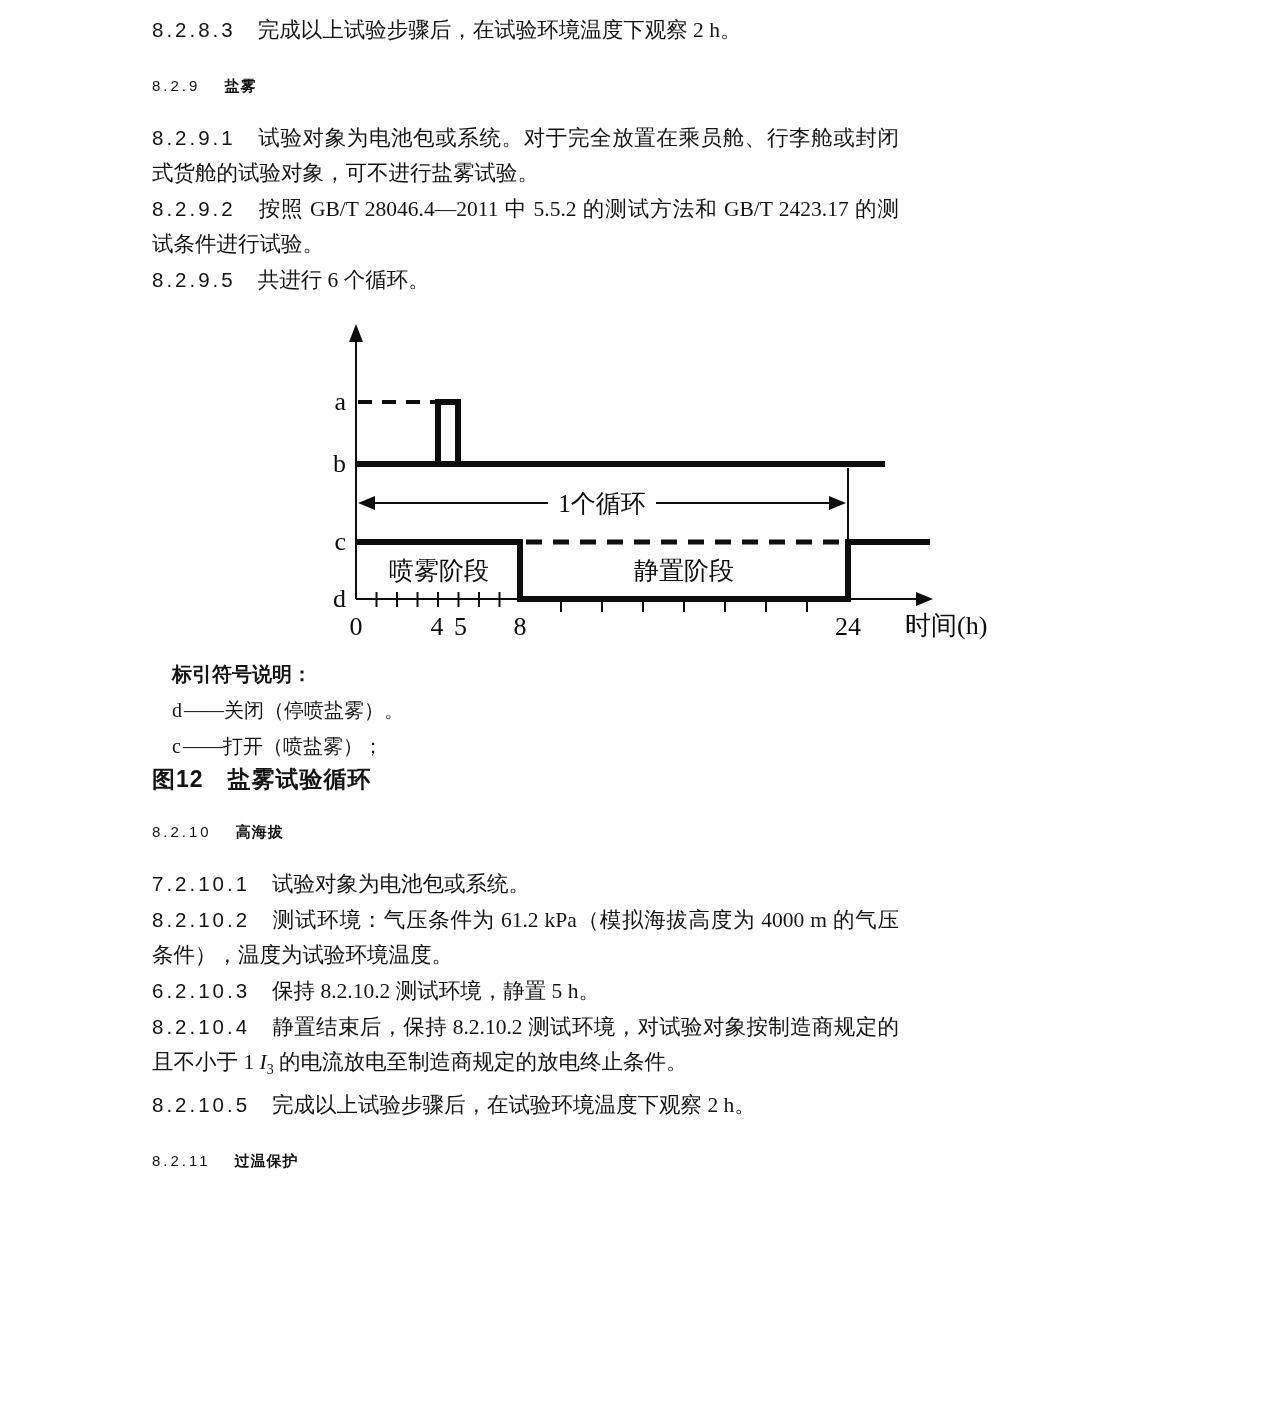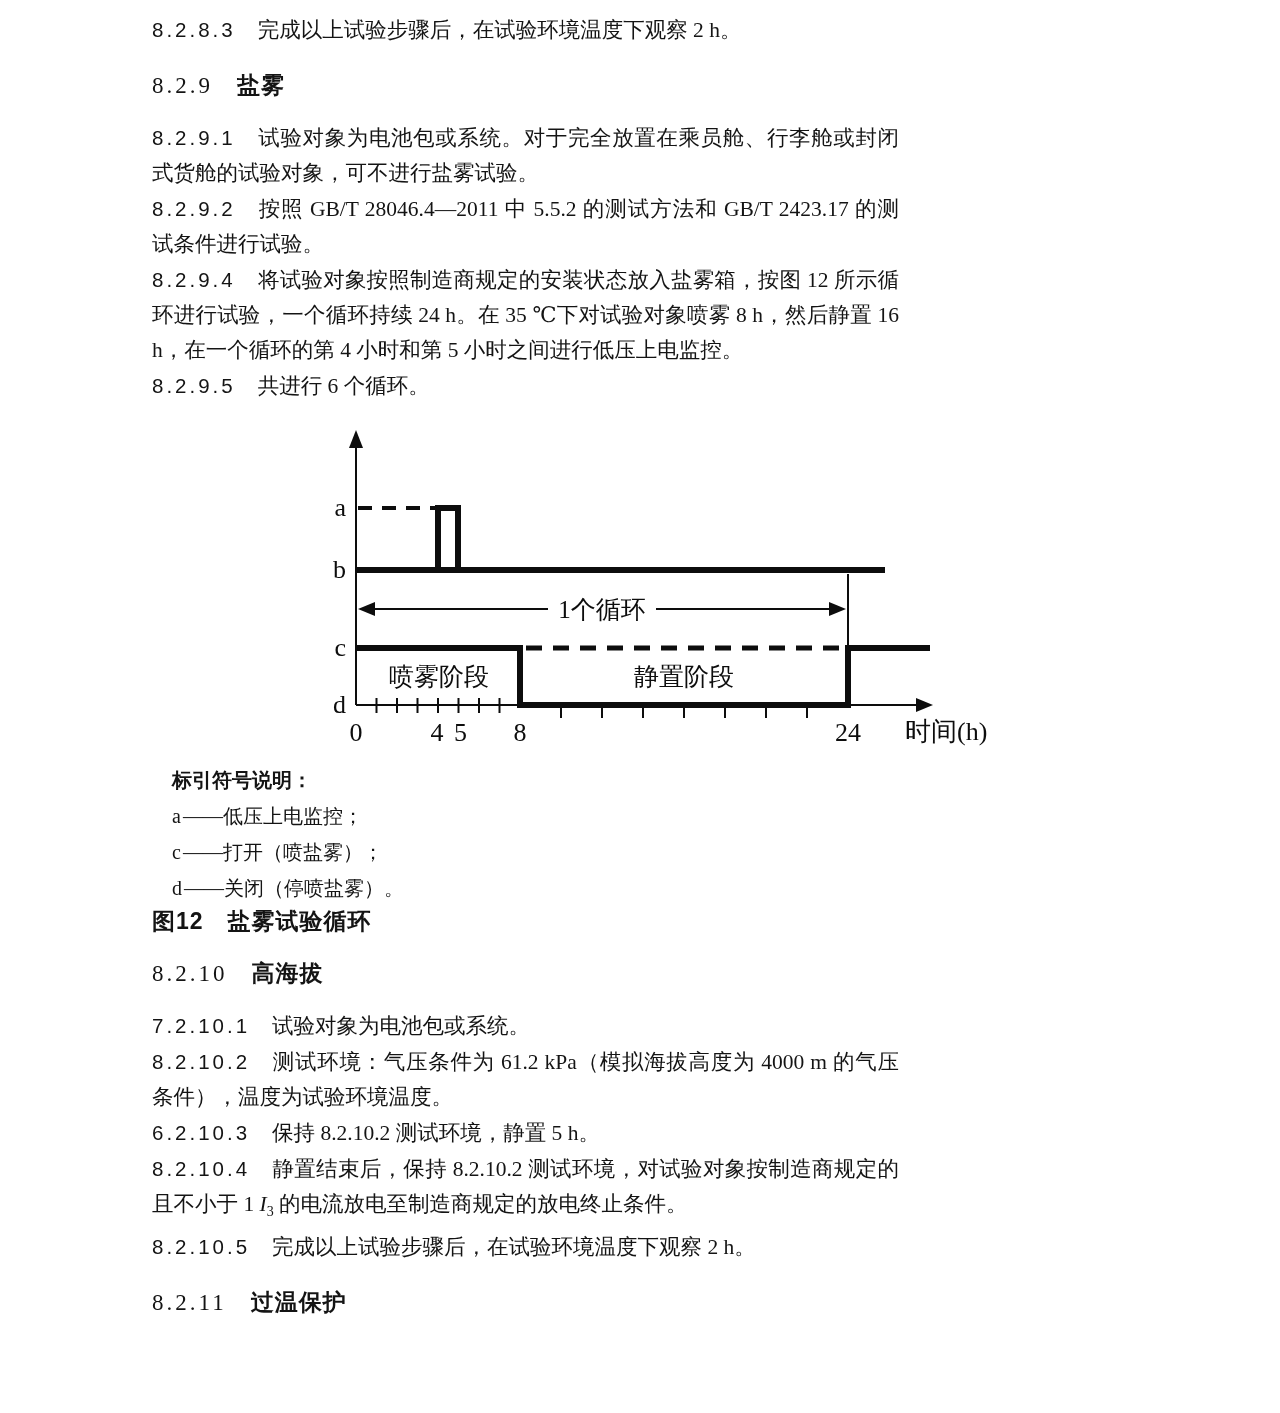--- a/index.html
+++ b/index.html
@@ -6,22 +6,22 @@
   html, body { width:1280px; height:1413px; background:#ffffff; overflow:hidden; }
   body { font-family:"Liberation Serif","DejaVu Serif",serif; color:#141414; }
   .page { width:1013px; height:1413px; padding:12px 114px 16px 152px; }
 
   p.clause { font-size:21.5px; line-height:35px; text-align:justify; text-justify:inter-ideograph; }
   .cnum {
     font-family:"Liberation Sans","DejaVu Sans",sans-serif;
     font-size:20.5px; letter-spacing:3px; margin-right:22px; white-space:nowrap;
   }
   h3.sect {
-    font-family:Liberation Serif, serif;
-    font-size:23px; line-height:28px; font-weight:normal;
+    font-family:Liberation Sans, sans-serif;
+    font-size:15px; line-height:28px; font-weight:normal;
     margin:24px 0 20px 0;
   }
   .hnum { letter-spacing:3px; margin-right:24px; }
   .htitle { font-weight:bold; letter-spacing:1px; }
 
   .fig-wrap { margin-top:18px; }
   .fig-svg { display:block; }
   .fig-svg text { font-family:"Liberation Serif","DejaVu Serif",serif; fill:#0d0d0d; }
   .thick  { stroke:#0d0d0d; stroke-width:6; fill:none; }
   .thin   { stroke:#0d0d0d; stroke-width:2; fill:none; }
@@ -49,21 +49,20 @@
 <body>
 
 <div class="page">
 
   <p class="clause"><span class="cnum">8.2.8.3</span><span>完成以上试验步骤后，在试验环境温度下观察 2 h。</span></p>
 
   <h3 class="sect"><span class="hnum">8.2.9</span><span class="htitle">盐雾</span></h3>
 
   <p class="clause"><span class="cnum">8.2.9.1</span><span>试验对象为电池包或系统。对于完全放置在乘员舱、行李舱或封闭式货舱的试验对象，可不进行盐雾试验。</span></p>
   <p class="clause"><span class="cnum">8.2.9.2</span><span>按照 GB/T 28046.4—2011 中 5.5.2 的测试方法和 GB/T 2423.17 的测试条件进行试验。</span></p>
-  <p class="clause"><span class="cnum">8.2.9.4</span><span>将试验对象按照制造商规定的安装状态放入盐雾箱，按图 12 所示循环进行试验，一个循环持续 24 h。在 35 ℃下对试验对象喷雾 8 h，然后静置 16 h，在一个循环的第 4 小时和第 5 小时之间进行低压上电监控。</span></p>
   <p class="clause"><span class="cnum">8.2.9.5</span><span>共进行 6 个循环。</span></p>
 
   <div class="fig-wrap">
     <svg class="fig-svg" width="1010" height="330" viewBox="0 0 1010 330" xmlns="http://www.w3.org/2000/svg">
 
       <line class="thin" x1="204" y1="24" x2="204" y2="283"></line>
       <polygon class="arrhead" points="204,8 197,26 211,26"></polygon>
 
       <line class="thin" x1="204" y1="283" x2="766" y2="283"></line>
       <polygon class="arrhead" points="781,283 764,276 764,290"></polygon>
@@ -120,23 +119,22 @@
       <text class="axis-lab" x="285" y="319" text-anchor="middle">4</text>
       <text class="axis-lab" x="308.5" y="319" text-anchor="middle">5</text>
       <text class="axis-lab" x="368" y="319" text-anchor="middle">8</text>
       <text class="axis-lab" x="696" y="319" text-anchor="middle">24</text>
 
       <text class="axis-lab" x="753" y="318" text-anchor="start">时间(h)</text>
     </svg>
 
     <div class="legend">
       <div class="legend-title">标引符号说明：</div>
-      <div class="legend-item"><span class="legend-sym">a</span><span>——低压上电监控；</span></div>
+      <div class="legend-item"><span class="legend-sym">d</span><span>——关闭（停喷盐雾）。</span></div>
       <div class="legend-item"><span class="legend-sym">c</span><span>——打开（喷盐雾）；</span></div>
-      <div class="legend-item"><span class="legend-sym">d</span><span>——关闭（停喷盐雾）。</span></div>
     </div>
 
     <div class="fig-caption">图12　盐雾试验循环</div>
   </div>
 
   <h3 class="sect"><span class="hnum">8.2.10</span><span class="htitle">高海拔</span></h3>
 
   <p class="clause"><span class="cnum">7.2.10.1</span><span>试验对象为电池包或系统。</span></p>
   <p class="clause"><span class="cnum">8.2.10.2</span><span>测试环境：气压条件为 61.2 kPa（模拟海拔高度为 4000 m 的气压条件），温度为试验环境温度。</span></p>
   <p class="clause"><span class="cnum">6.2.10.3</span><span>保持 8.2.10.2 测试环境，静置 5 h。</span></p>

